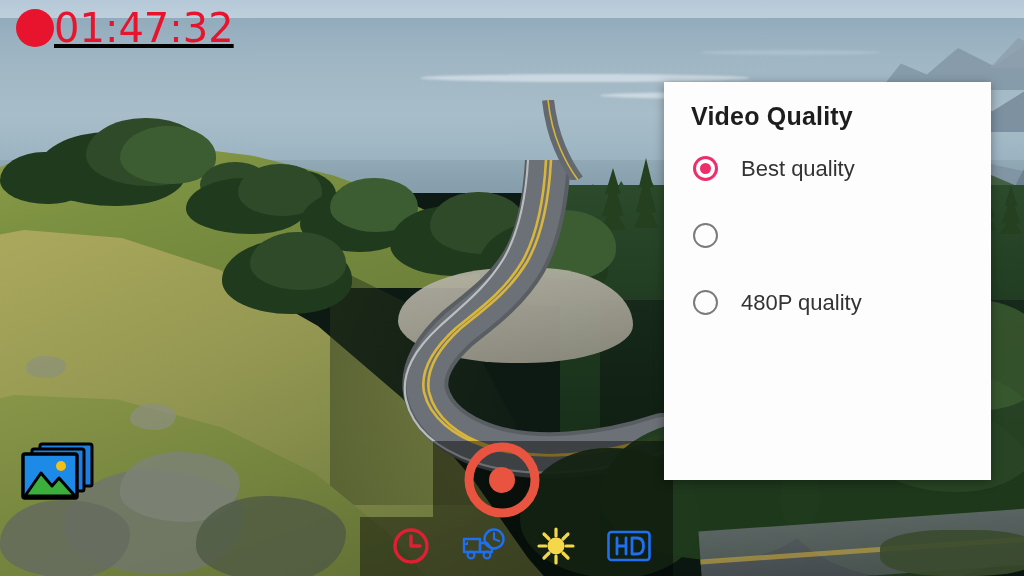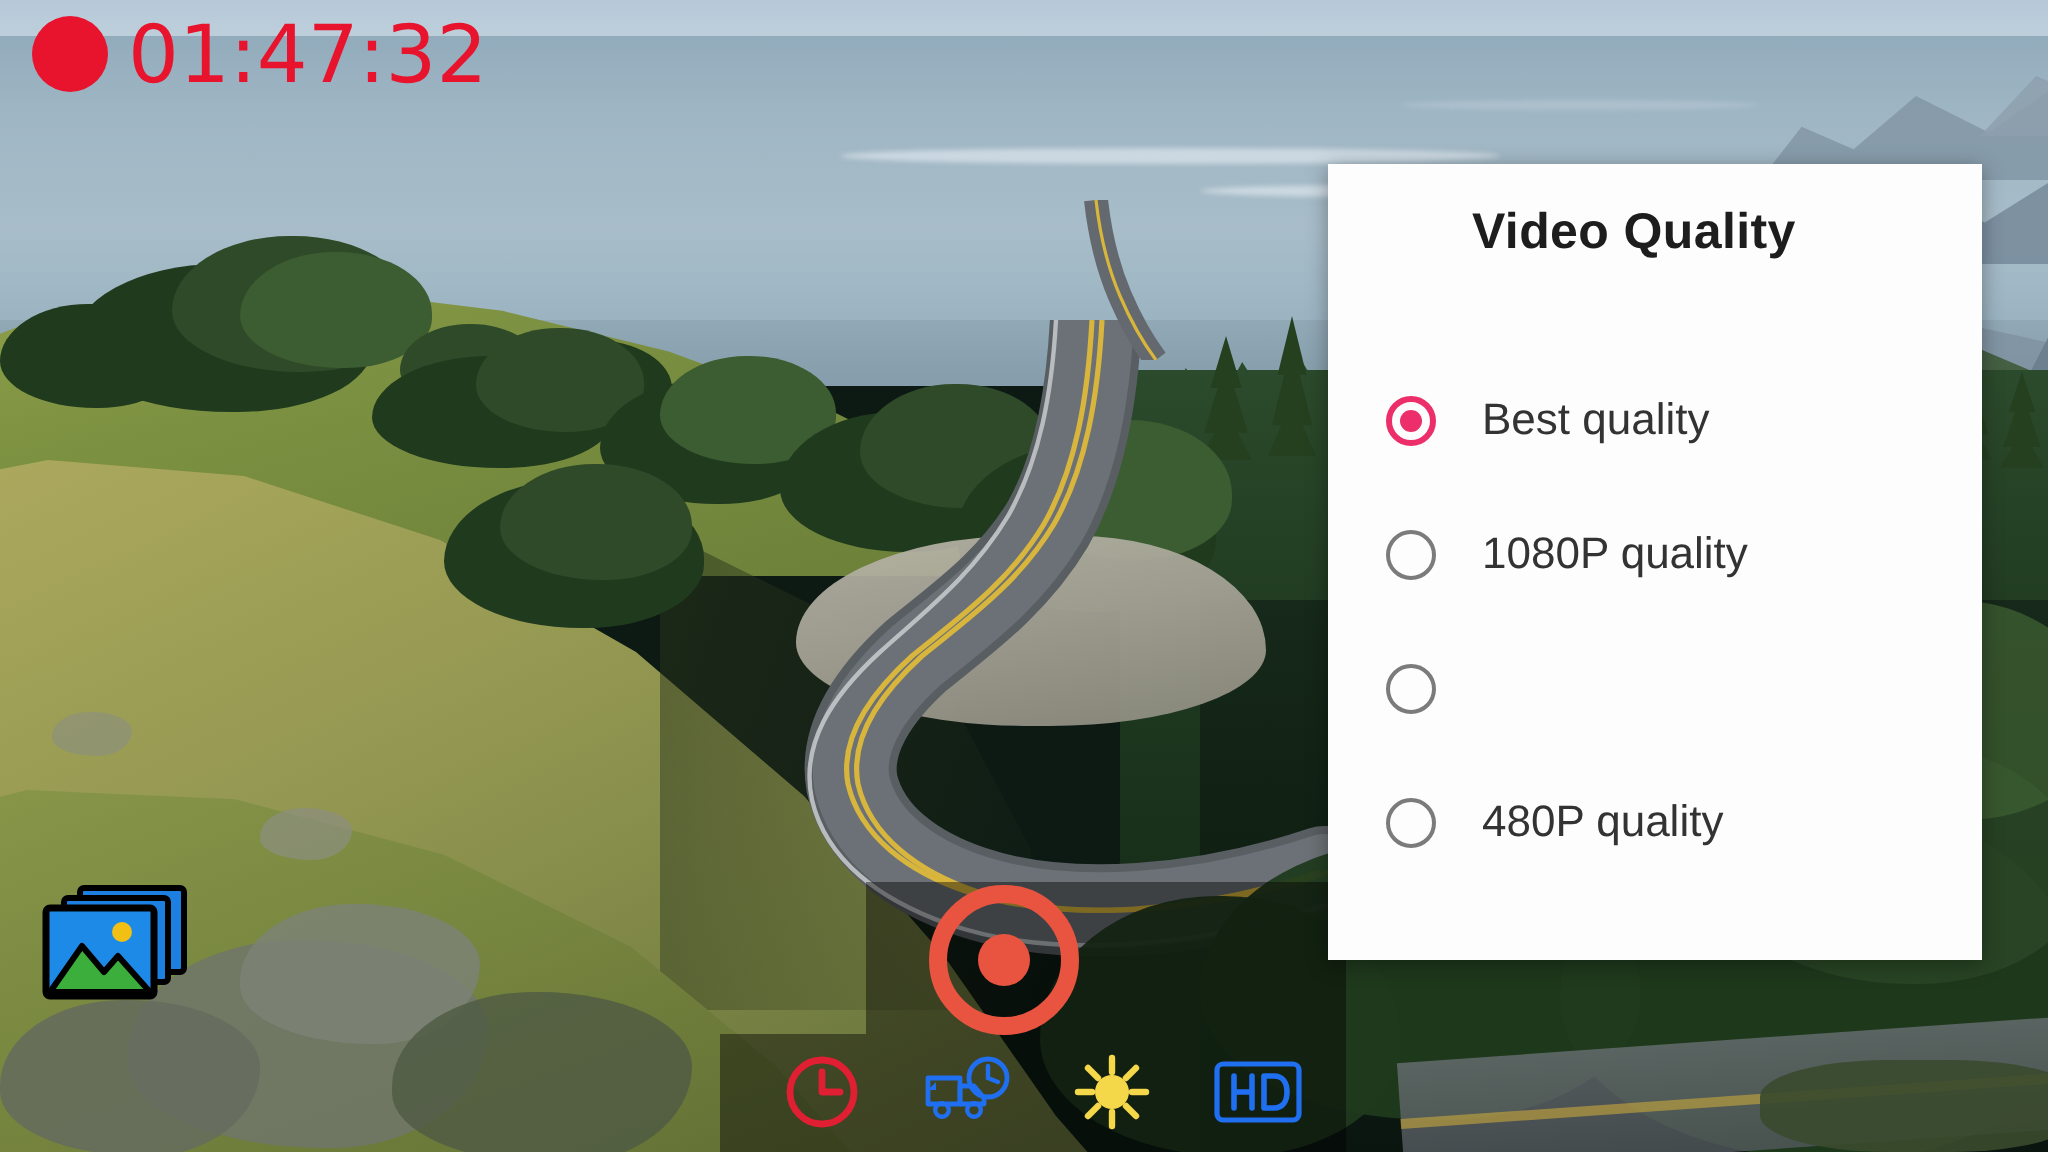--- a/index.html
+++ b/index.html
@@ -182,21 +182,22 @@
     background: linear-gradient(170deg, #b9b6a9 0%, #a8a598 45%, #8f8d80 100%);
     border-radius: 48% 40% 46% 50% / 56% 60% 40% 44%;
     opacity: .92;
   }
 
   
   #rec-indicator {
     position: absolute;
     left: 16px; top: 8px;
     display: flex;
-    gap: 10px;
+    align-items: center;
+    text-decoration: underline;
   }
   .rec-dot {
     width: 38px; height: 38px;
     border-radius: 50%;
     background: #e8142e;
   }
   .rec-time {
     color: #e8142e;
     font-size: 40px;
     line-height: 40px;
@@ -257,30 +258,29 @@
     background: #fdfdfd;
     box-shadow: 0 2px 10px rgba(0,0,0,.35);
   }
   #dialog-title {
     position: absolute;
     left: 27px; top: 20px;
     font-size: 25px;
     font-weight: bold;
     color: #1d1d1d;
     letter-spacing: .2px;
-    margin-left: 45px;
   }
   #options-list {
     position: absolute;
     left: 0; top: 74px;
     width: 100%;
   }
   .option-row {
     display: flex;
-    align-items: flex-end;
+    align-items: flex-start;
     height: 67px;
     padding-left: 29px;
     box-sizing: border-box;
     cursor: pointer;
   }
   .radio {
     width: 25px; height: 25px;
     border-radius: 50%;
     border: 2px solid #7b7b7b;
     box-sizing: border-box;
@@ -500,24 +500,20 @@
   <div id="quality-dialog">
     <div id="dialog-title">Video Quality</div>
 
     <div id="options-list">
 
       <div class="option-row">
         <span class="radio selected"></span>
         <span class="option-label">Best quality</span>
       </div>
 
-      <div class="option-row">
-        <span class="radio"></span>
-        <span class="option-label">1080P quality</span>
-      </div>
 
       <div class="option-row">
         <span class="radio"></span>
       </div>
 
       <div class="option-row">
         <span class="radio"></span>
         <span class="option-label">480P quality</span>
       </div>
 

